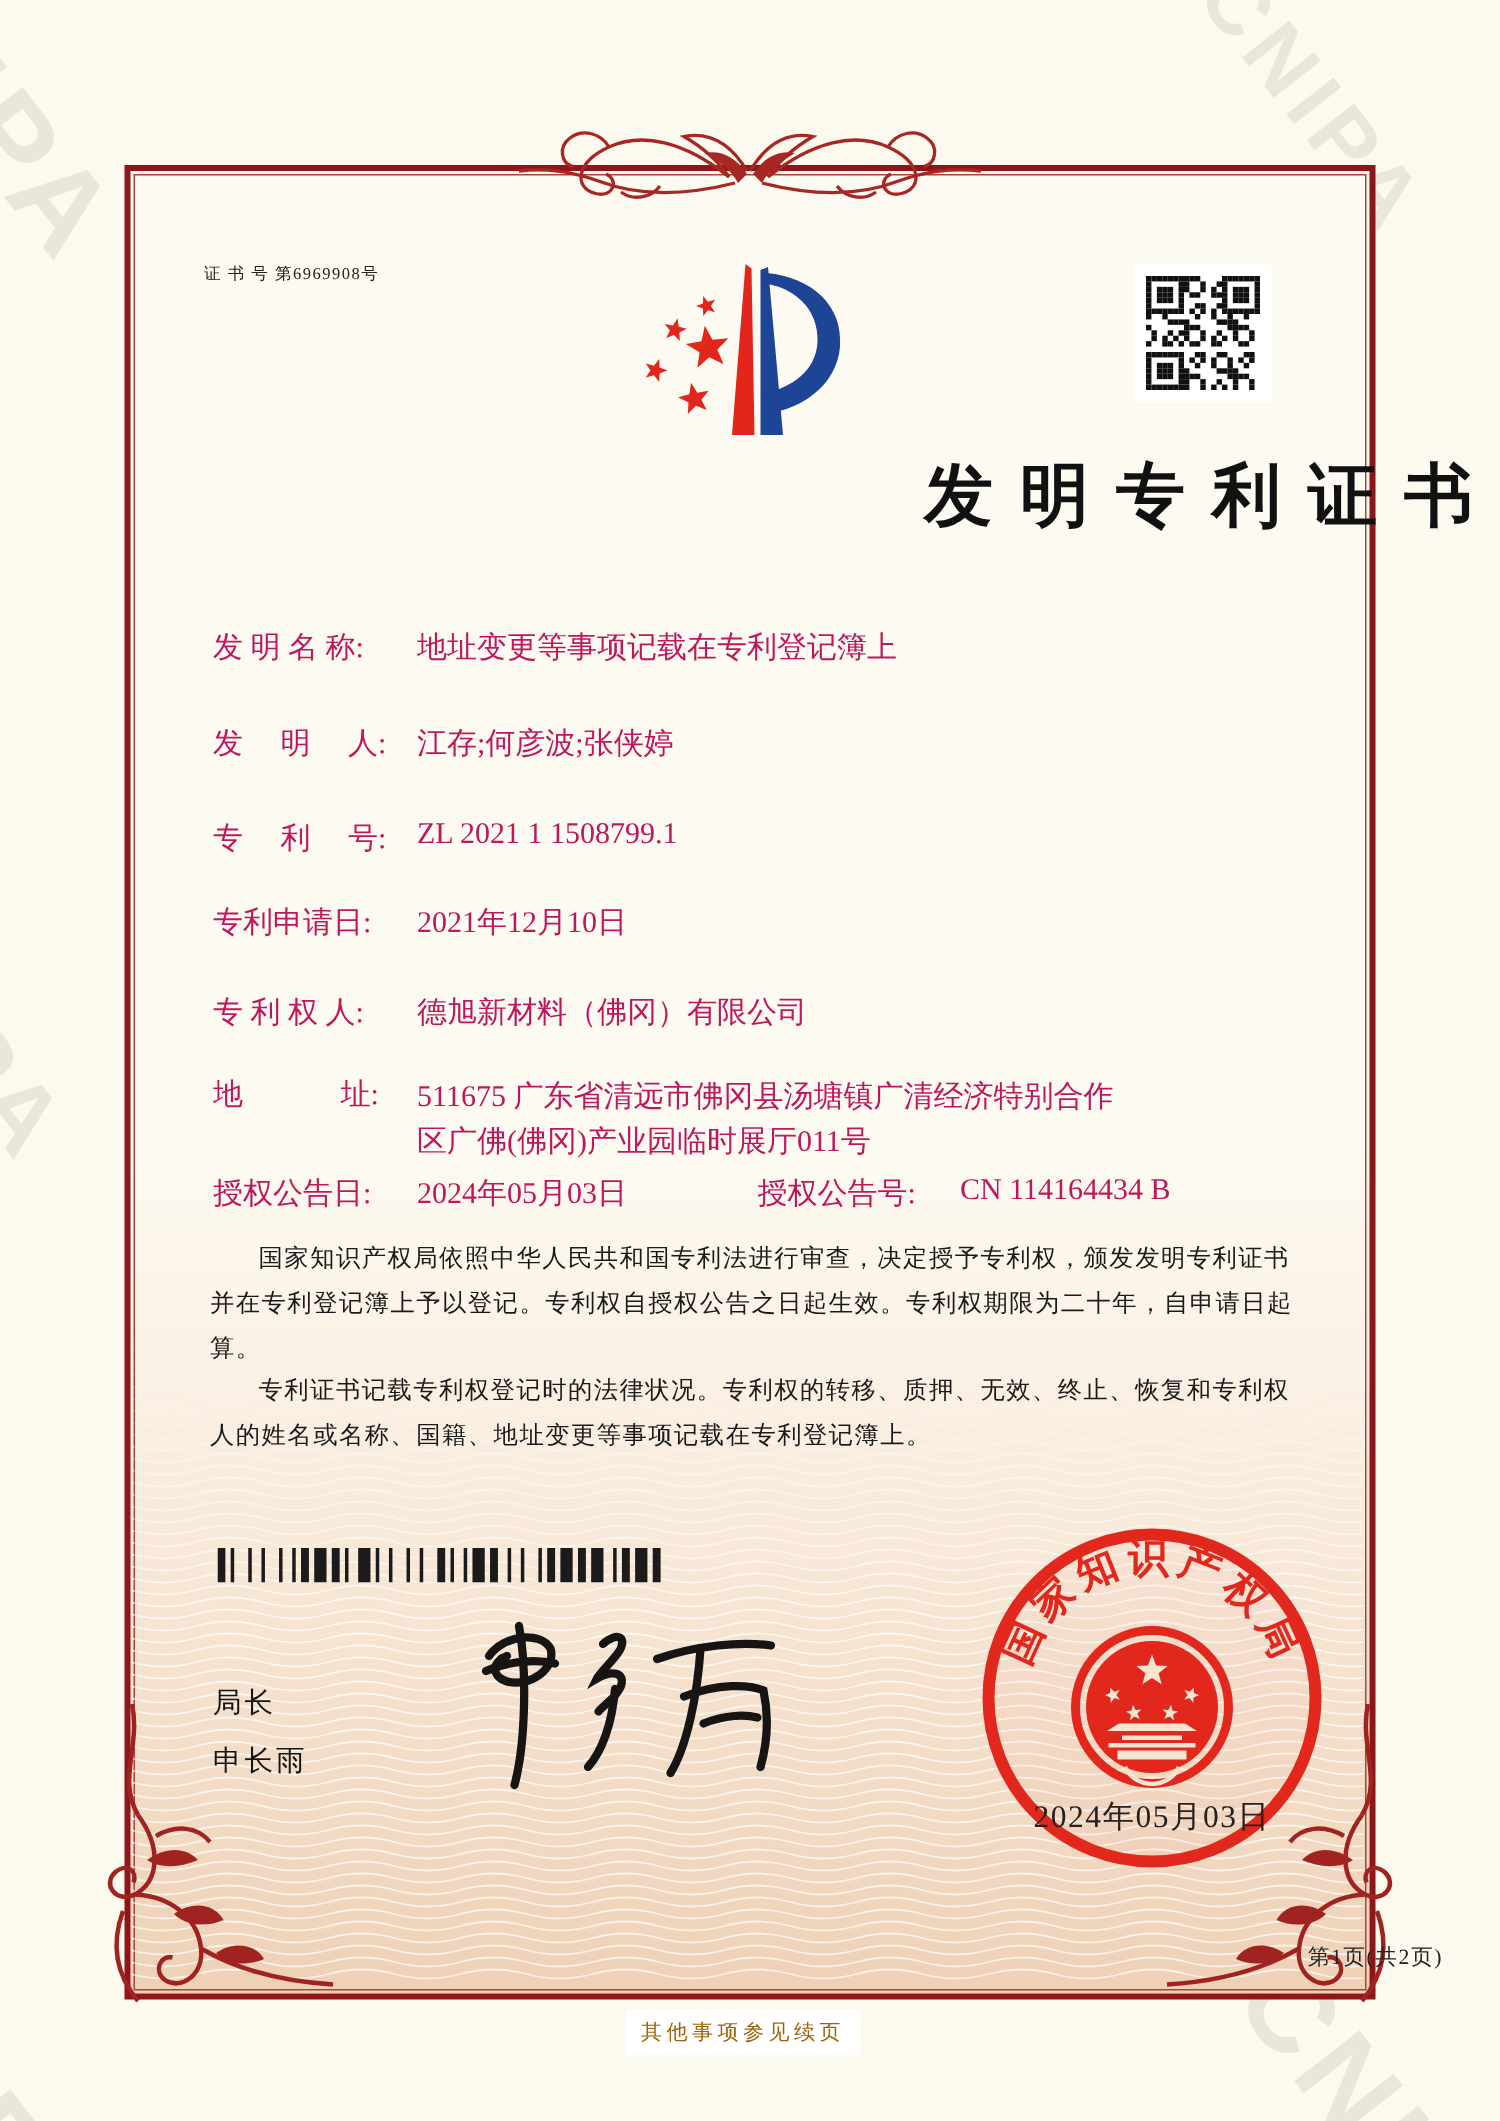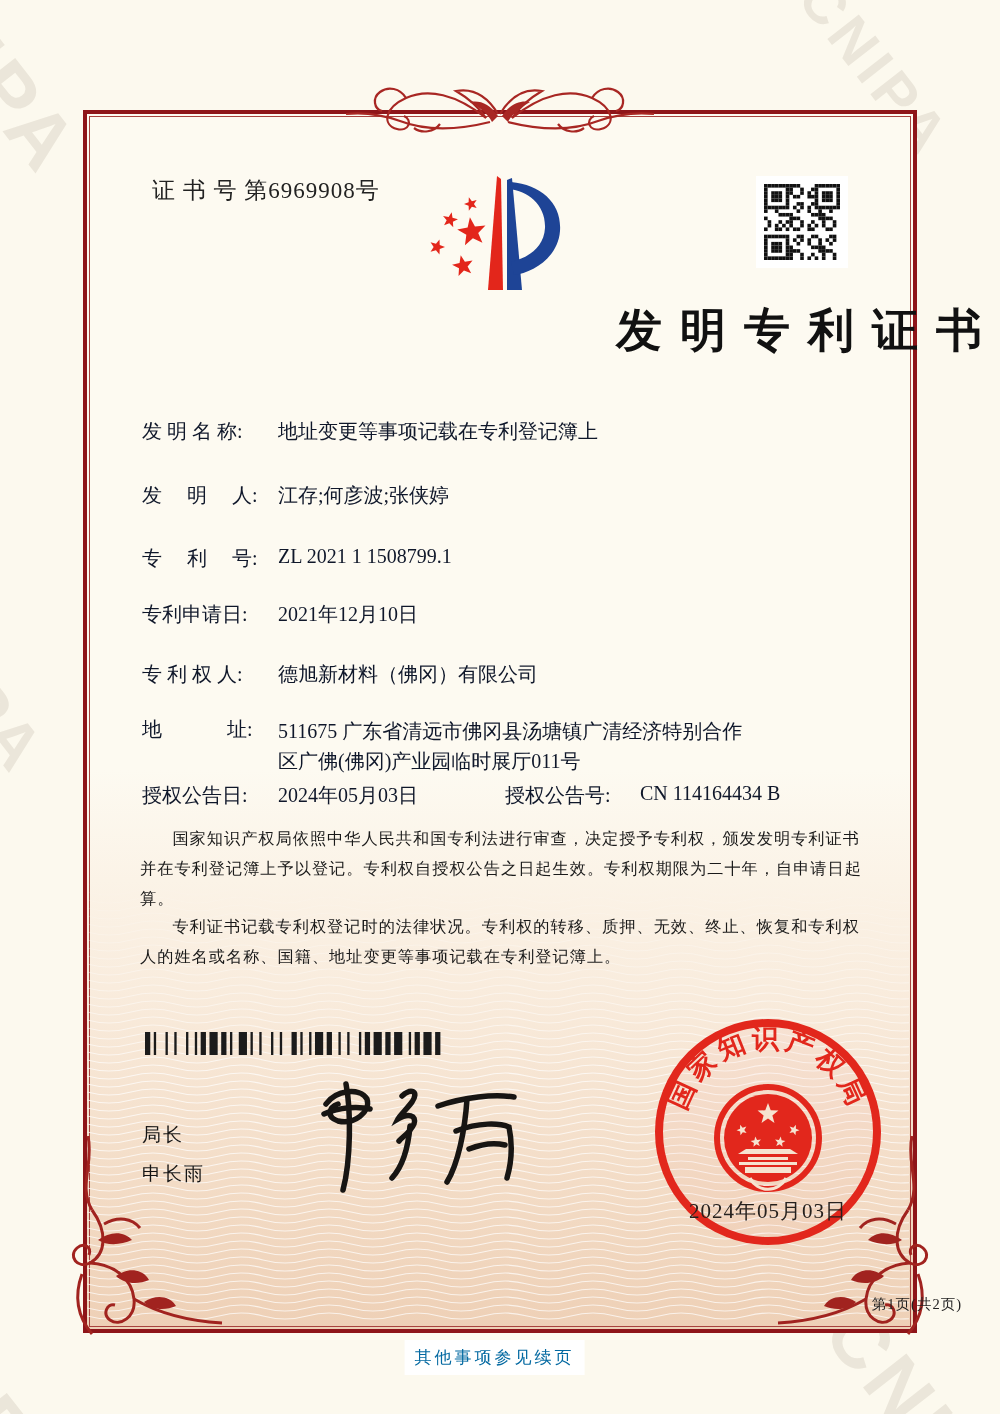--- a/index.html
+++ b/index.html
@@ -10,39 +10,39 @@
       white-space:nowrap;z-index:1;}
   .frame{position:absolute;left:83px;top:110px;width:826px;height:1215px;border:4px solid #8e1519;z-index:2;
       background:linear-gradient(180deg,#fdfaf1 0%,#fdfaf1 54%,#f9ecdd 72%,#f3dcc6 88%,#eed0b6 100%);}
   .frame .innerline{position:absolute;inset:2px;border:1px solid #a8433e;pointer-events:none;}
   .waves{position:absolute;left:87px;top:872px;width:822px;height:450px;z-index:3;
       -webkit-mask-image:linear-gradient(180deg,transparent,#000 45%);
       mask-image:linear-gradient(180deg,transparent,#000 45%);}
   .orn{position:absolute;z-index:4;}
   .content{position:absolute;inset:0;z-index:5;}
   .abs{position:absolute;}
-  .cert-no{left:152px;top:175px;font-size:23px;color:#222;letter-spacing:1px;}
+  .cert-no{left:136px;top:175px;font-size:11px;color:#222;letter-spacing:1px;}
   .qr-box{left:756px;top:176px;width:92px;height:92px;background:#fff;}
   .qr-box svg{position:absolute;left:8px;top:8px;}
   .logo{left:418px;top:158px;}
   .title{left:0;right:0;top:300px;text-align:right;font-size:46px;font-weight:bold;
       letter-spacing:18px;color:#111;text-indent:18px;}
-  .flabel,.fvalue{font-size:20px;color:#0f172a;white-space:pre;}
+  .flabel,.fvalue{font-size:20px;color:#be185d;white-space:pre;}
   .fvalue.wrapv{white-space:pre-wrap;width:600px;line-height:30px;display:block;}
   .row-label{left:142px;}
   .row-value{left:278px;}
   .para{left:140px;width:726px;font-size:16.2px;line-height:30px;color:#1a1a1a;
       letter-spacing:1px;text-indent:2em;white-space:pre-line;text-align:justify;}
   .barcode{left:145px;top:1032px;}
   .sig-block{font-family:"Liberation Sans","DejaVu Sans",sans-serif;font-size:19px;color:#141414;letter-spacing:2px;}
   .signature{left:298px;top:1068px;}
   .seal{left:648px;top:1012px;z-index:6;}
   .page-num{left:0;width:962px;text-align:right;top:1295px;font-size:14.5px;color:#222;letter-spacing:1px;}
   .bottom-note{left:50%;transform:translateX(-53%);top:1340px;background:#ffffff;
-      padding:6px 10px;font-size:17px;letter-spacing:3px;color:#0369a1;z-index:6;}
+      padding:6px 10px;font-size:14px;letter-spacing:3px;color:#a16207;z-index:6;}
 </style>
 </head>
 <body>
 
 <div class="page">
 
   <div class="wm" style="left:-70px;top:-80px;font-size:80px">CNIPA</div>
   <div class="wm" style="left:255px;top:115px;font-size:66px">CNIPA</div>
   <div class="wm" style="left:838px;top:-35px;font-size:58px">CNIPA</div>
   <div class="wm" style="left:610px;top:395px;font-size:66px">CNIPA</div>

